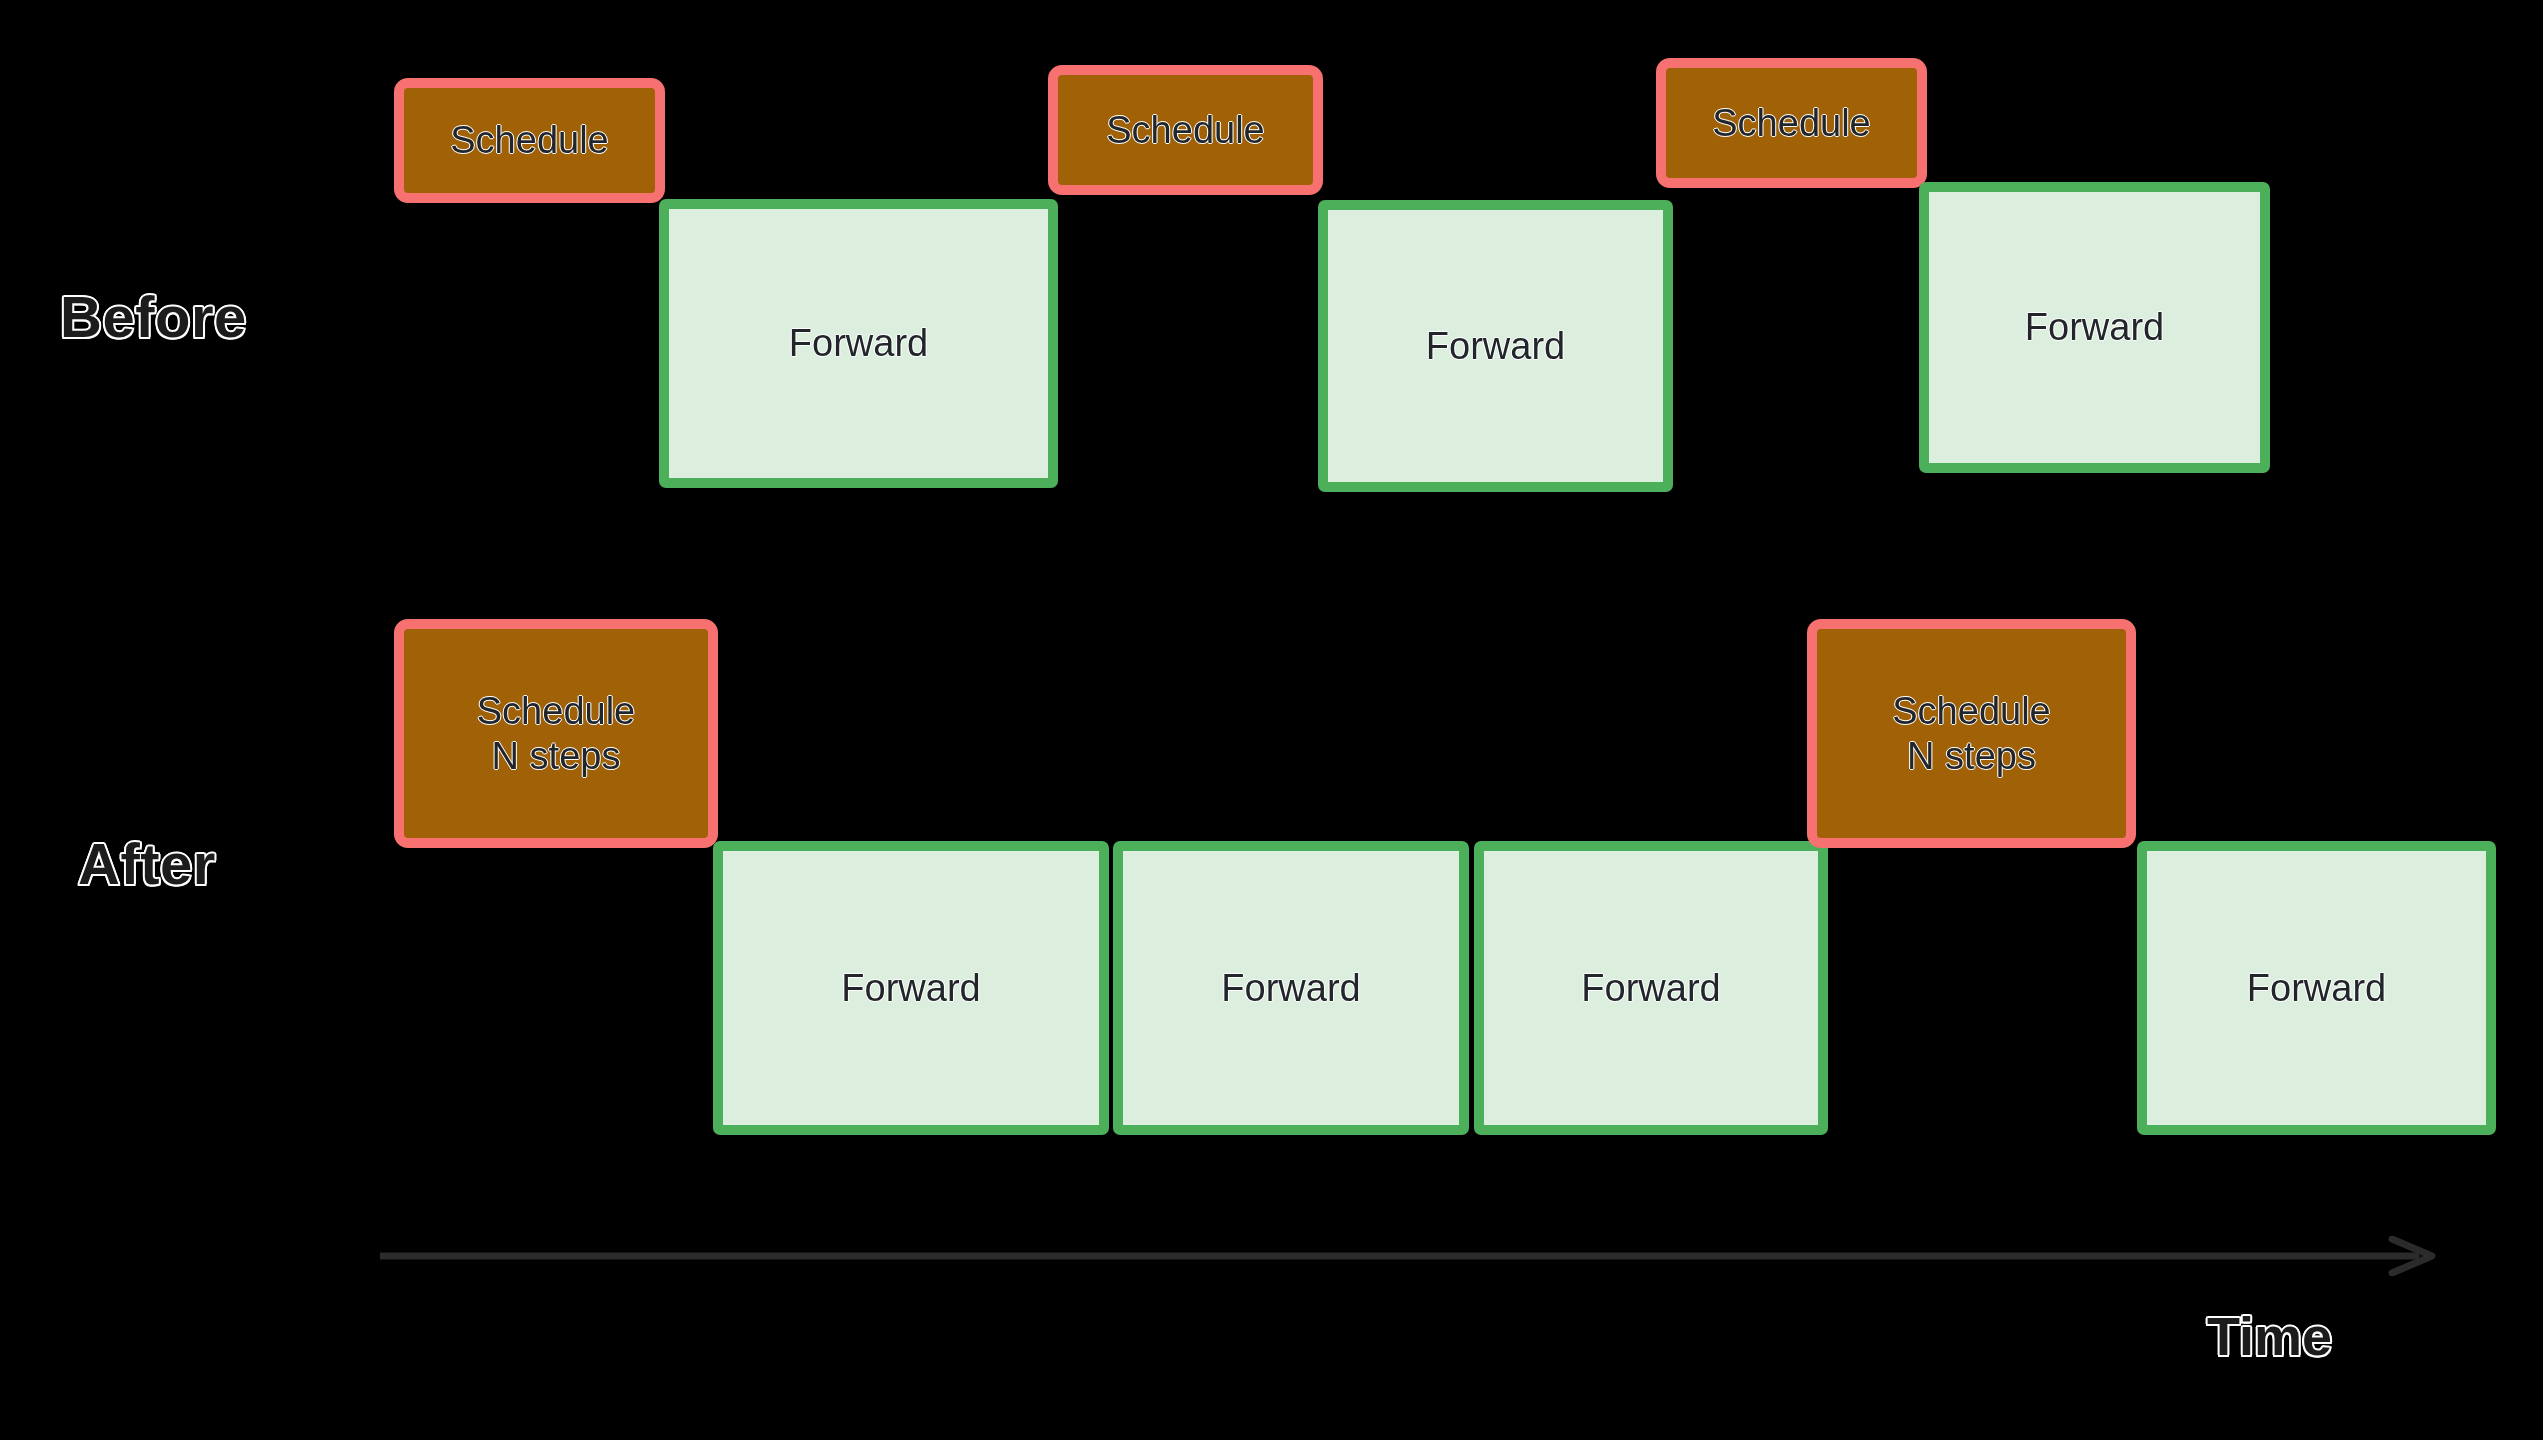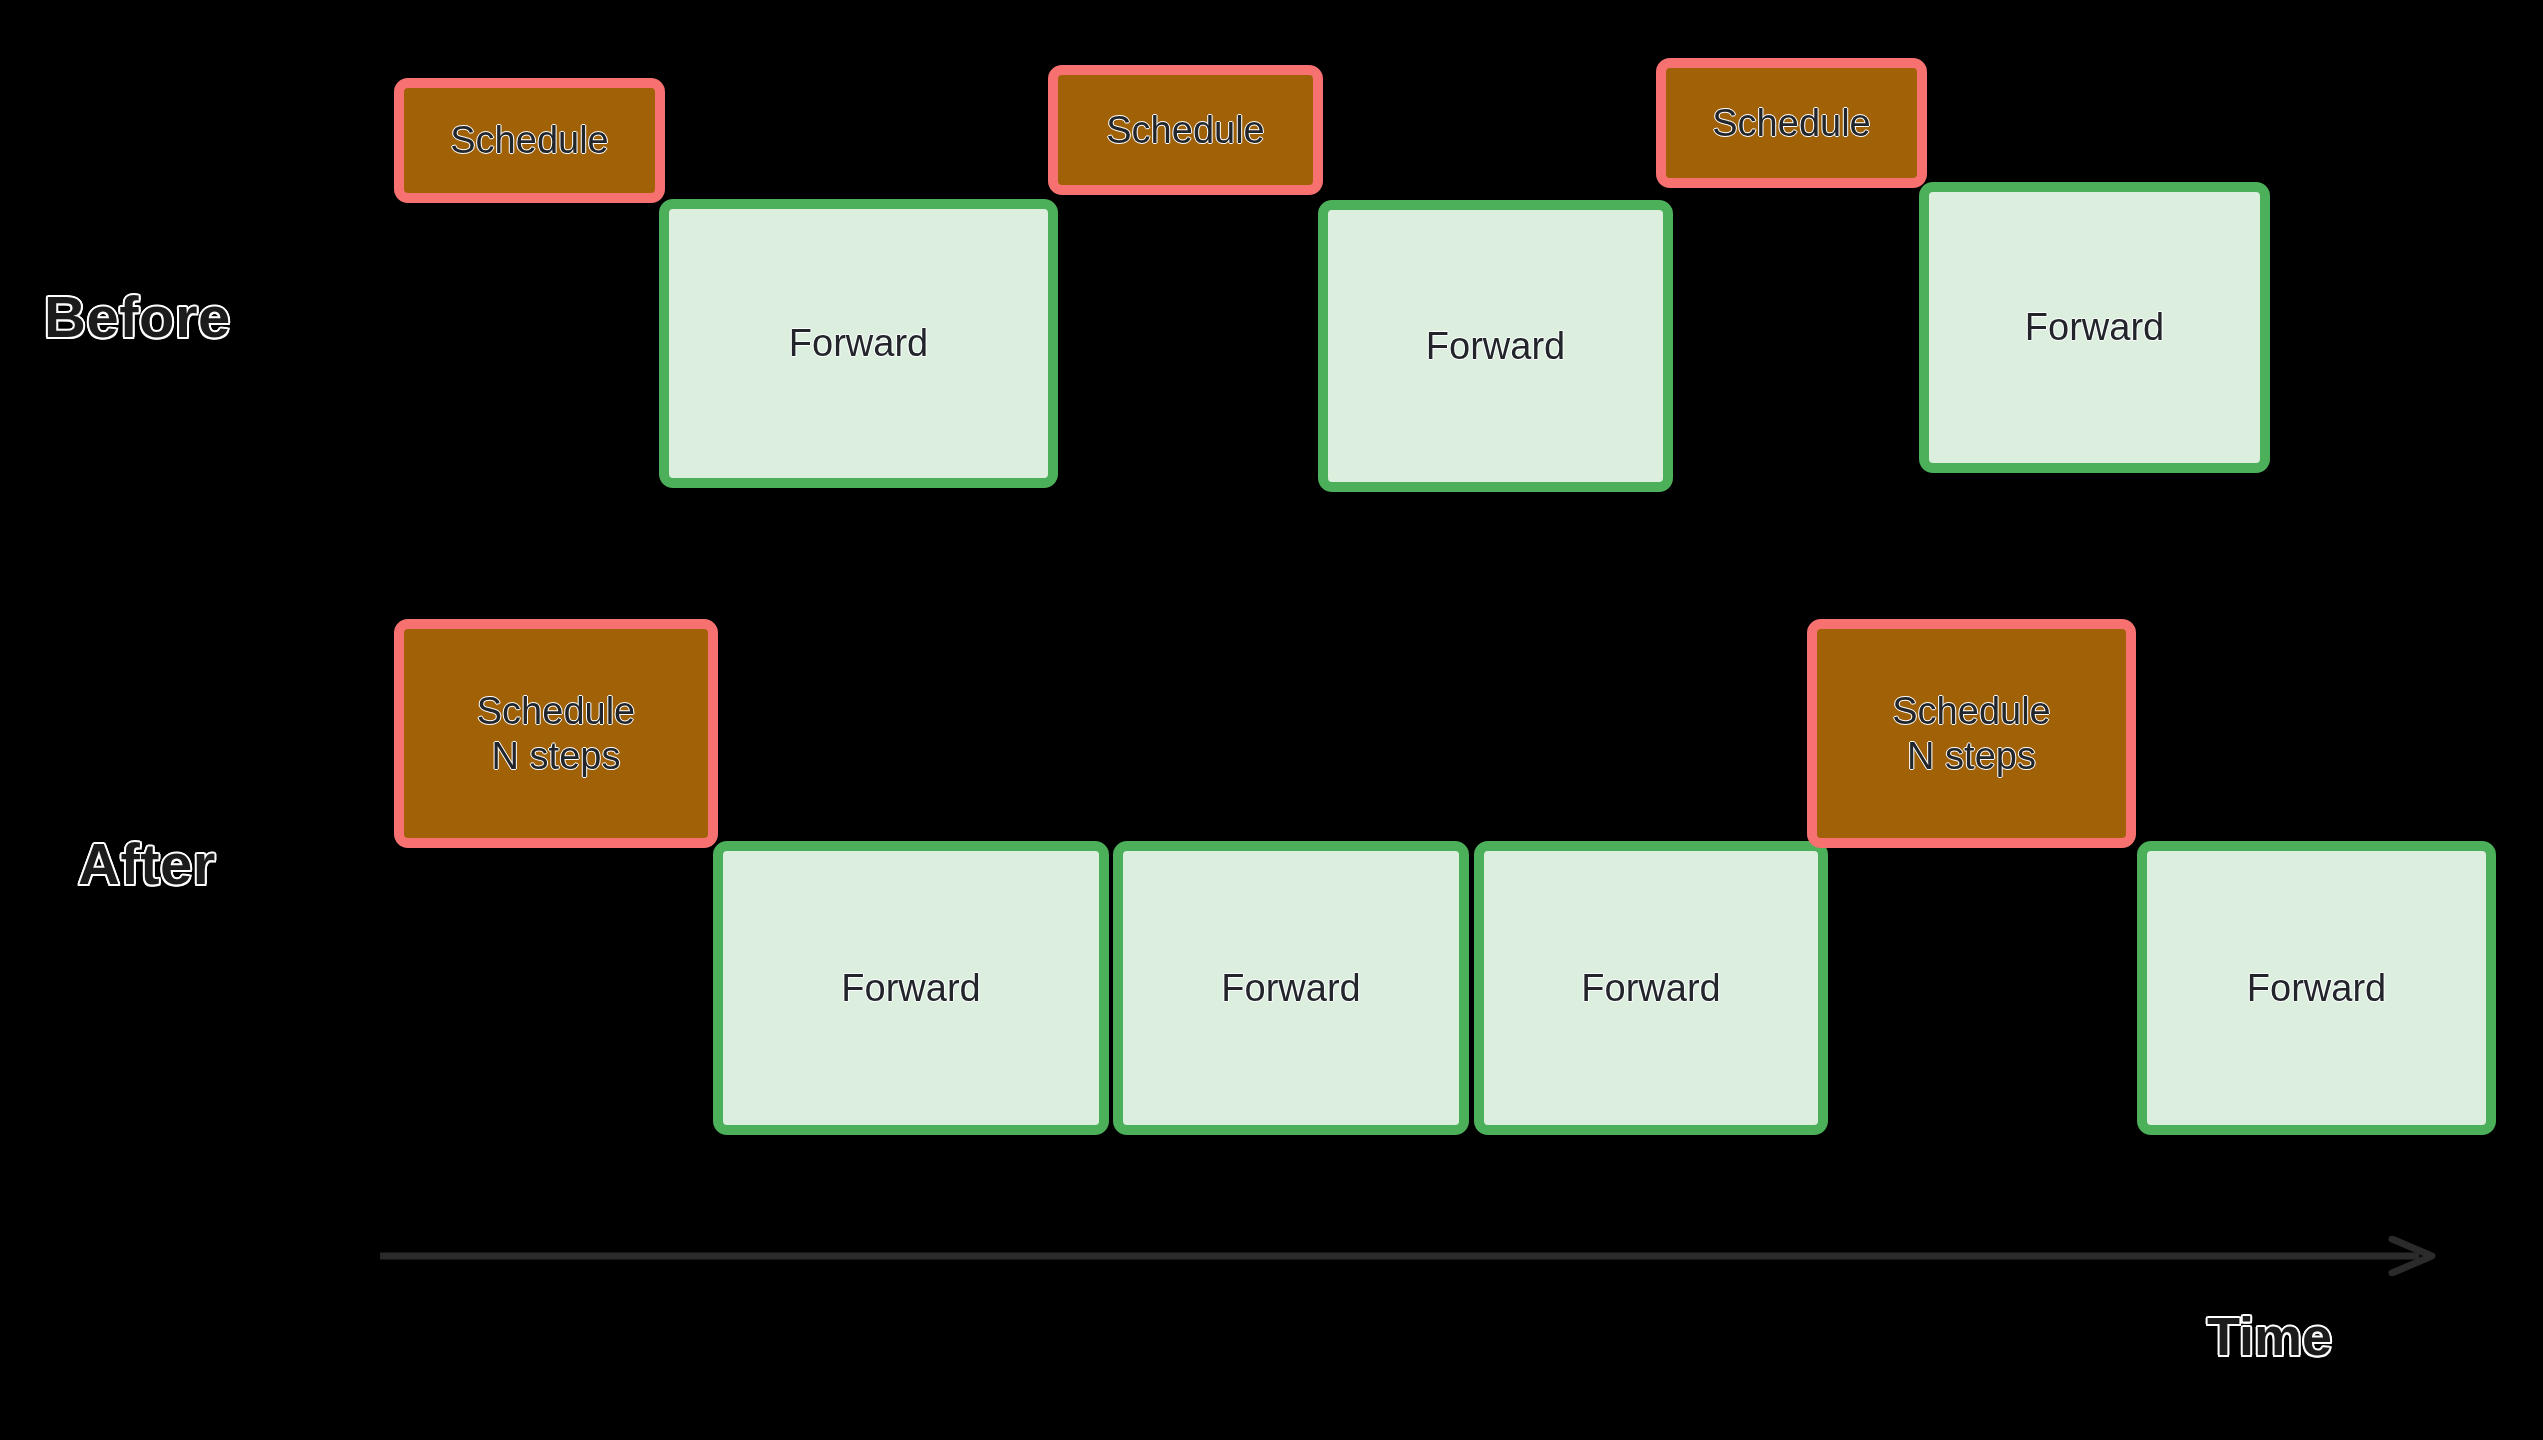--- a/index.html
+++ b/index.html
@@ -34,21 +34,21 @@
     letter-spacing: 0.5px;
     white-space: nowrap;
     -webkit-text-stroke: 3px #ffffff;
     paint-order: stroke fill;
     text-shadow:
        2px 0 0 #ffffff, -2px 0 0 #ffffff,
        0 2px 0 #ffffff, 0 -2px 0 #ffffff,
        1.5px 1.5px 0 #ffffff, -1.5px 1.5px 0 #ffffff,
        1.5px -1.5px 0 #ffffff, -1.5px -1.5px 0 #ffffff;
   }
-  #label-before { left: 44px;  top: 288px; }
+  #label-before { left: 60px;  top: 288px; }
   #label-after  { left: 78px;  top: 835px; }
 
   
   .node {
     position: absolute;
     box-sizing: border-box;
     display: flex;
     align-items: center;
     justify-content: center;
     text-align: center;
@@ -64,20 +64,21 @@
        1px 0 0 #ffffff, -1px 0 0 #ffffff,
        0 1px 0 #ffffff, 0 -1px 0 #ffffff;
   }
   .node.schedule {
     background: #a16207;
     border-color: #F87171;
   }
   .node.forward {
     background: #DCEFDF;
     border-color: #4CB05A;
+    border-radius: 7px;
   }
   .node.schedule-n { font-size: 38px; }
 
   
   #time-axis {
     position: absolute;
     left: 380px;
     top: 1236px;
     width: 2060px;
     height: 40px;

